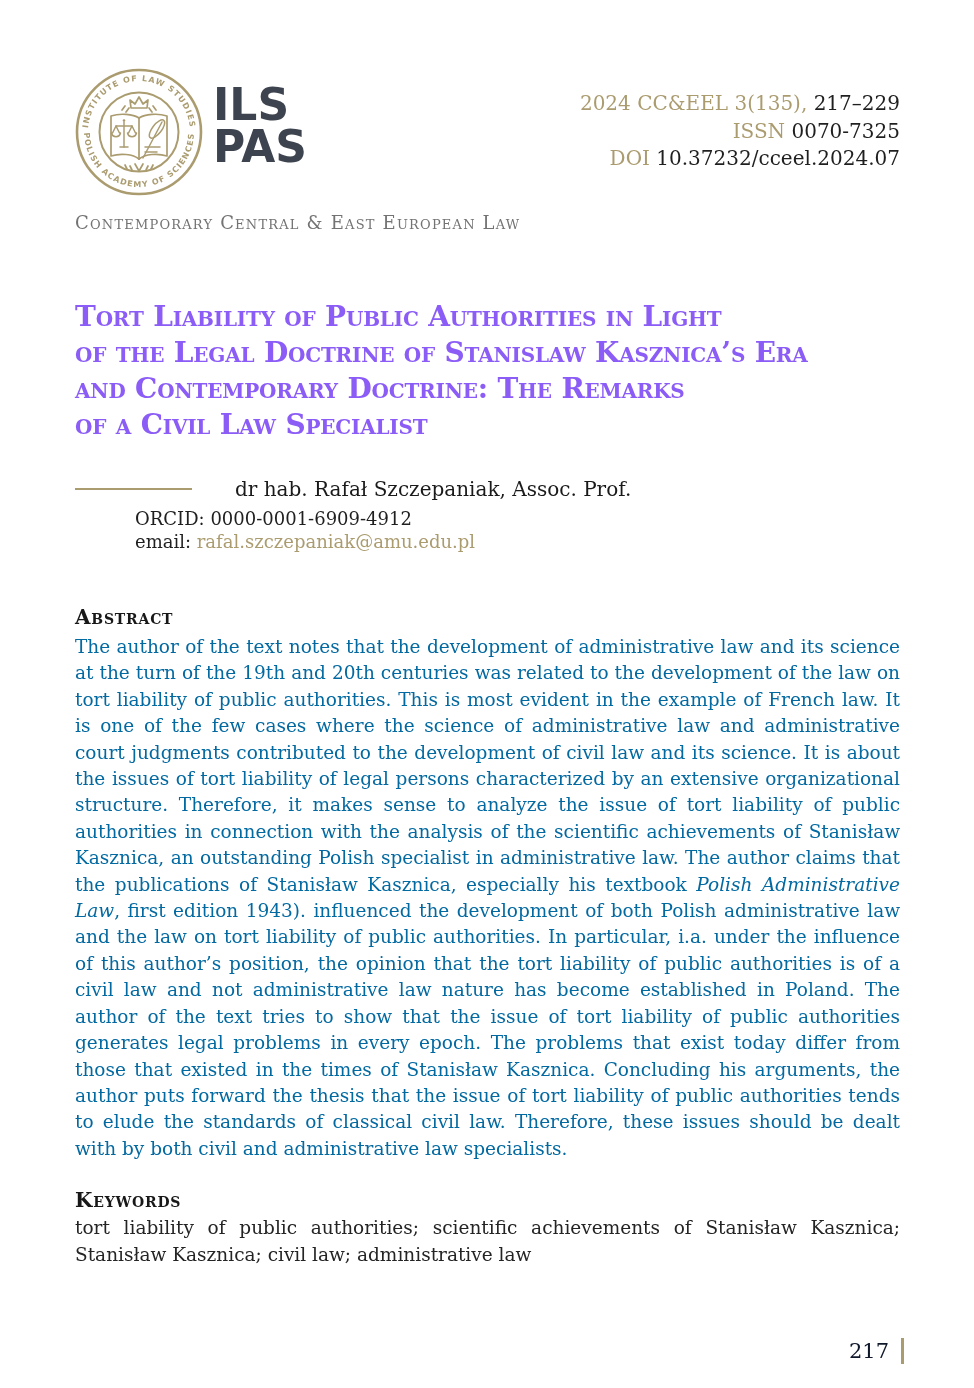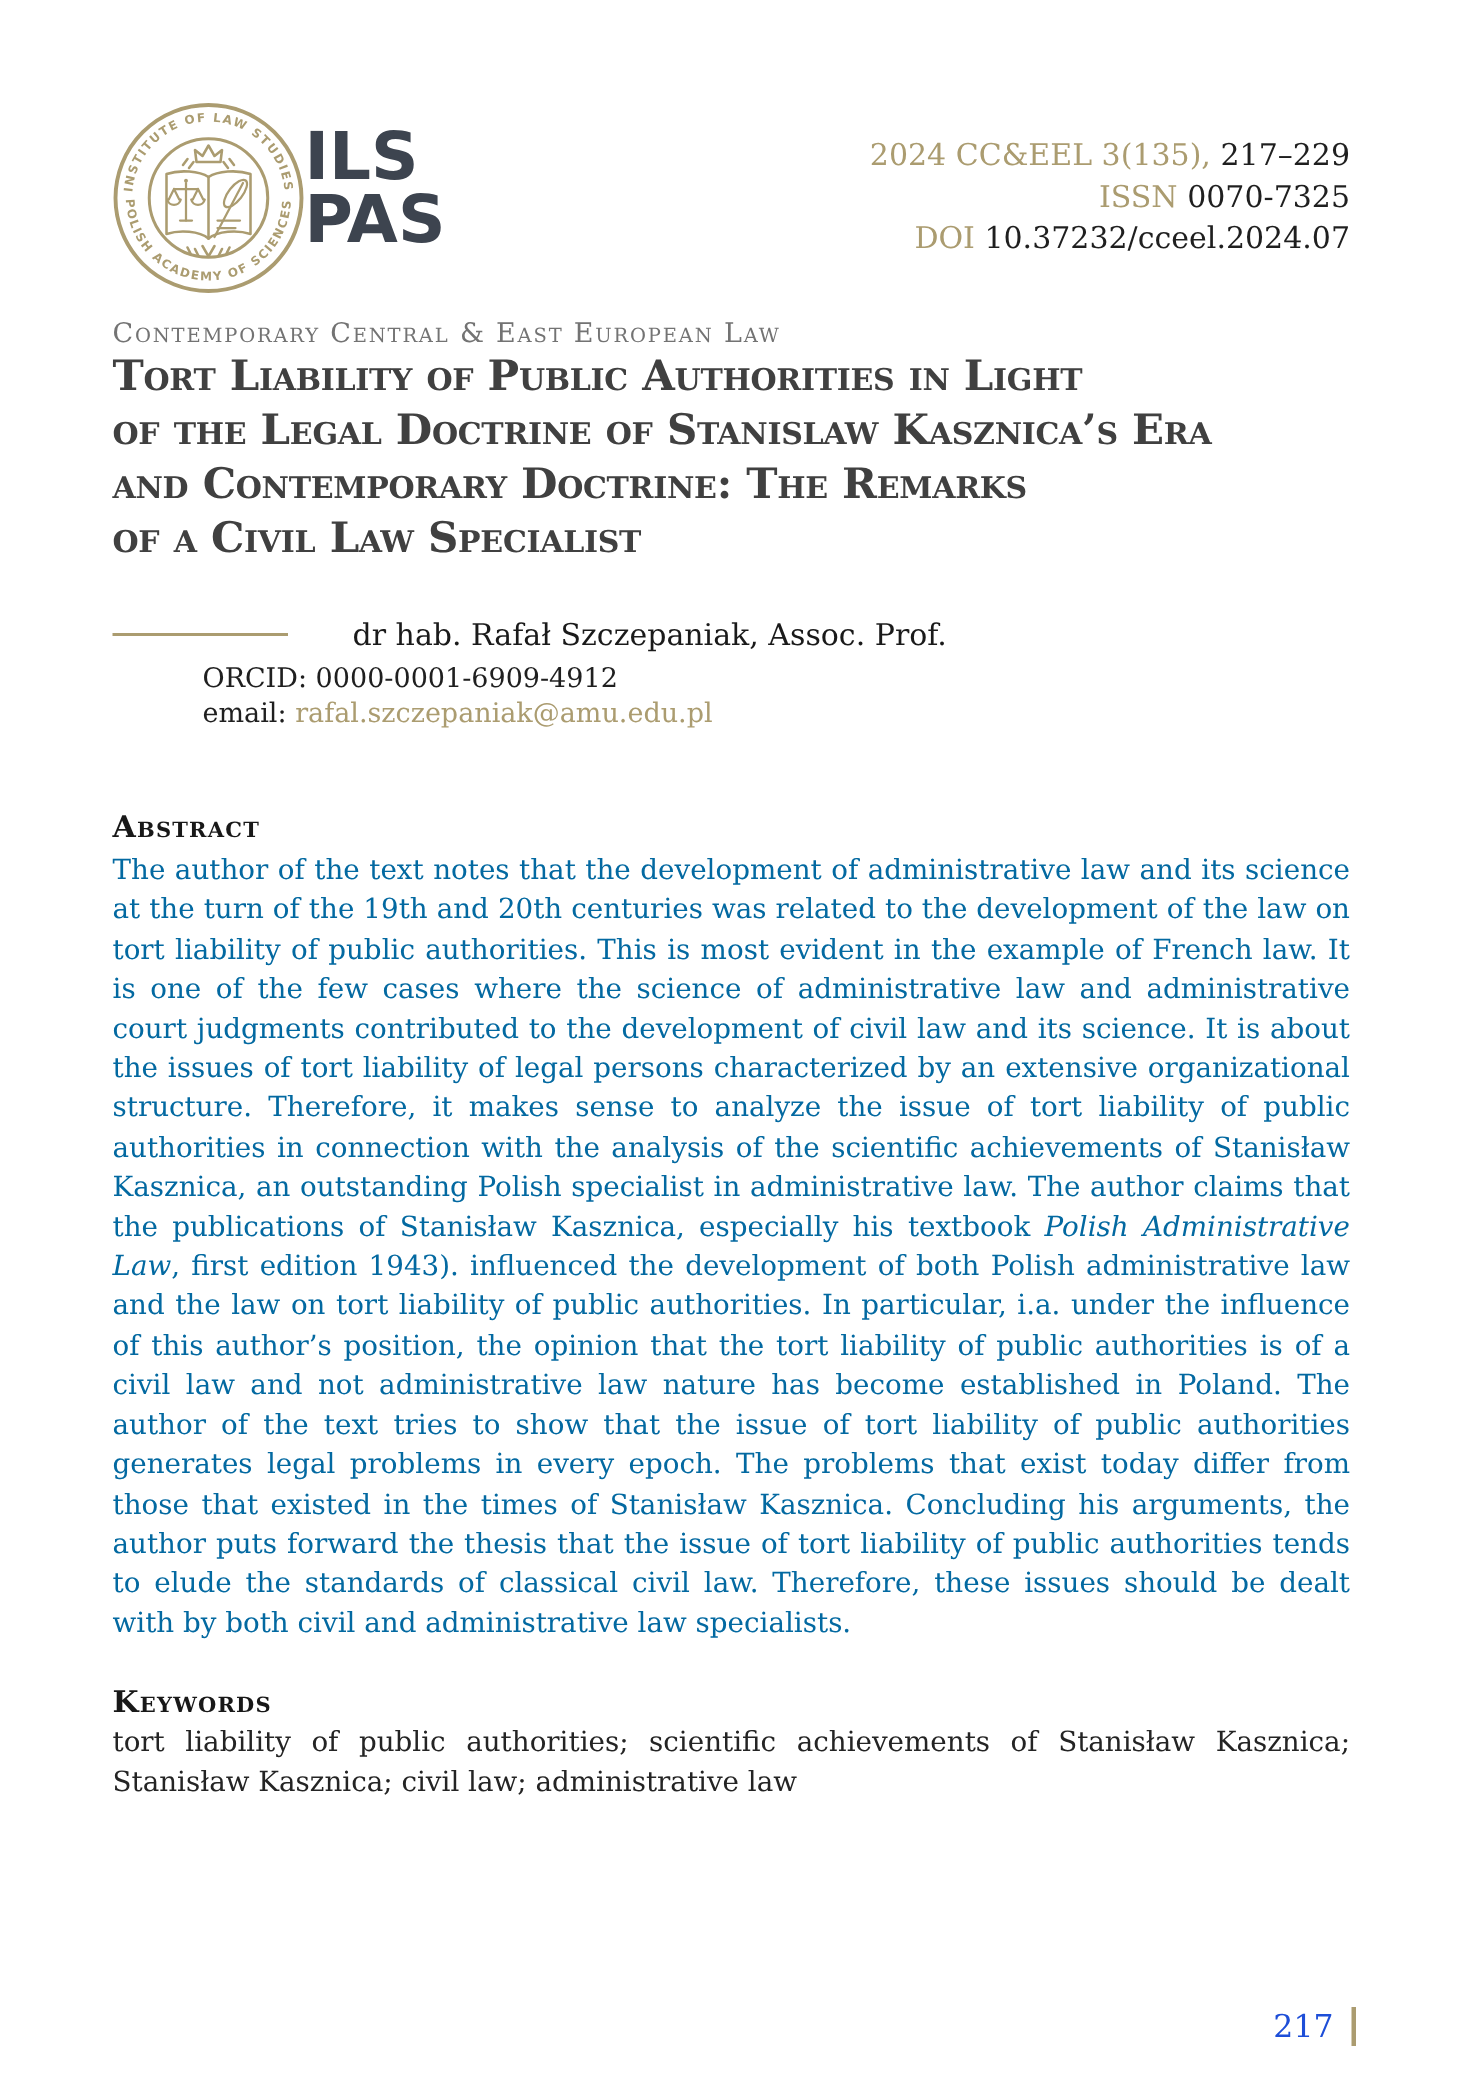--- a/index.html
+++ b/index.html
@@ -10,47 +10,47 @@
   *{margin:0;padding:0;box-sizing:border-box;}
   html,body{background:#ffffff;}
   body{width:974px;height:1388px;font-family:"DejaVu Serif","Liberation Serif",serif;color:var(--dark);}
   .page{position:relative;width:974px;height:1388px;background:#fff;overflow:hidden;padding:68px 74px 0 75px;}
 
   
   .brand-row{display:flex;justify-content:space-between;align-items:flex-start;}
   .logo-group{display:flex;align-items:flex-start;}
   .seal{width:128px;height:128px;flex:0 0 auto;}
   .seal-text{font-family:"DejaVu Sans","Liberation Sans",sans-serif;font-size:8px;font-weight:700;letter-spacing:1.1px;fill:var(--accent);}
-  .acronym{margin-top:16px;font-family:"DejaVu Sans","Liberation Sans",sans-serif;
+  .acronym{margin-left:10px;margin-top:16px;font-family:"DejaVu Sans","Liberation Sans",sans-serif;
            font-weight:800;font-size:44px;line-height:0.95;color:var(--logo-dark);letter-spacing:0px;}
   .header-info{margin-top:22px;text-align:right;font-size:20px;line-height:27.5px;}
   .tan{color:var(--accent);}
 
   .journal-name{margin-top:16px;font-variant:small-caps;font-size:18px;letter-spacing:1.2px;color:#737373;}
 
-  .title{font-variant:small-caps;font-weight:700;font-size:28px;line-height:36px;
-         letter-spacing:-0.2px;color:#404040;}
+  .title{margin-top:66px;font-variant:small-caps;font-weight:700;font-size:28px;line-height:36px;
+         letter-spacing:-0.2px;color:#8b5cf6;}
   .title div{white-space:nowrap;}
 
   .author-row{margin-top:34px;display:flex;align-items:center;}
   .author-rule{width:117px;height:2px;background:var(--accent);margin-right:15px;flex:0 0 auto;}
   .author-name{font-size:20px;color:#1a1a1a;margin-left:28px;}
 
   .affiliation{margin-top:7px;padding-left:60px;font-size:18px;line-height:22.5px;color:#1f1f1f;}
 
   .section-heading{font-variant:small-caps;font-weight:700;font-size:20px;letter-spacing:0.8px;color:#181818;}
   .abstract{margin-top:52px;}
   .abstract-text{margin-top:5px;font-size:18.5px;line-height:26.4px;text-align:justify;color:#0369a1;}
   .abstract-text em{font-style:italic;}
 
   .keywords{margin-top:26px;}
   .keywords-text{margin-top:3px;font-size:18.5px;line-height:26.4px;text-align:justify;color:#242424;}
 
   .footer{position:absolute;right:70px;bottom:24px;display:flex;align-items:center;}
-  .page-num{font-size:21px;color:#1d4ed8;}
+  .page-num{font-size:21px;color:#0f172a;}
   .footer-bar{display:inline-block;width:3px;height:26px;background:var(--accent);margin-left:12px;}
 </style>
 </head>
 <body>
 
 <div class="page">
 
   <div class="brand-row">
     <div class="logo-group">
       <svg class="seal" viewBox="0 0 128 128" aria-hidden="true">

